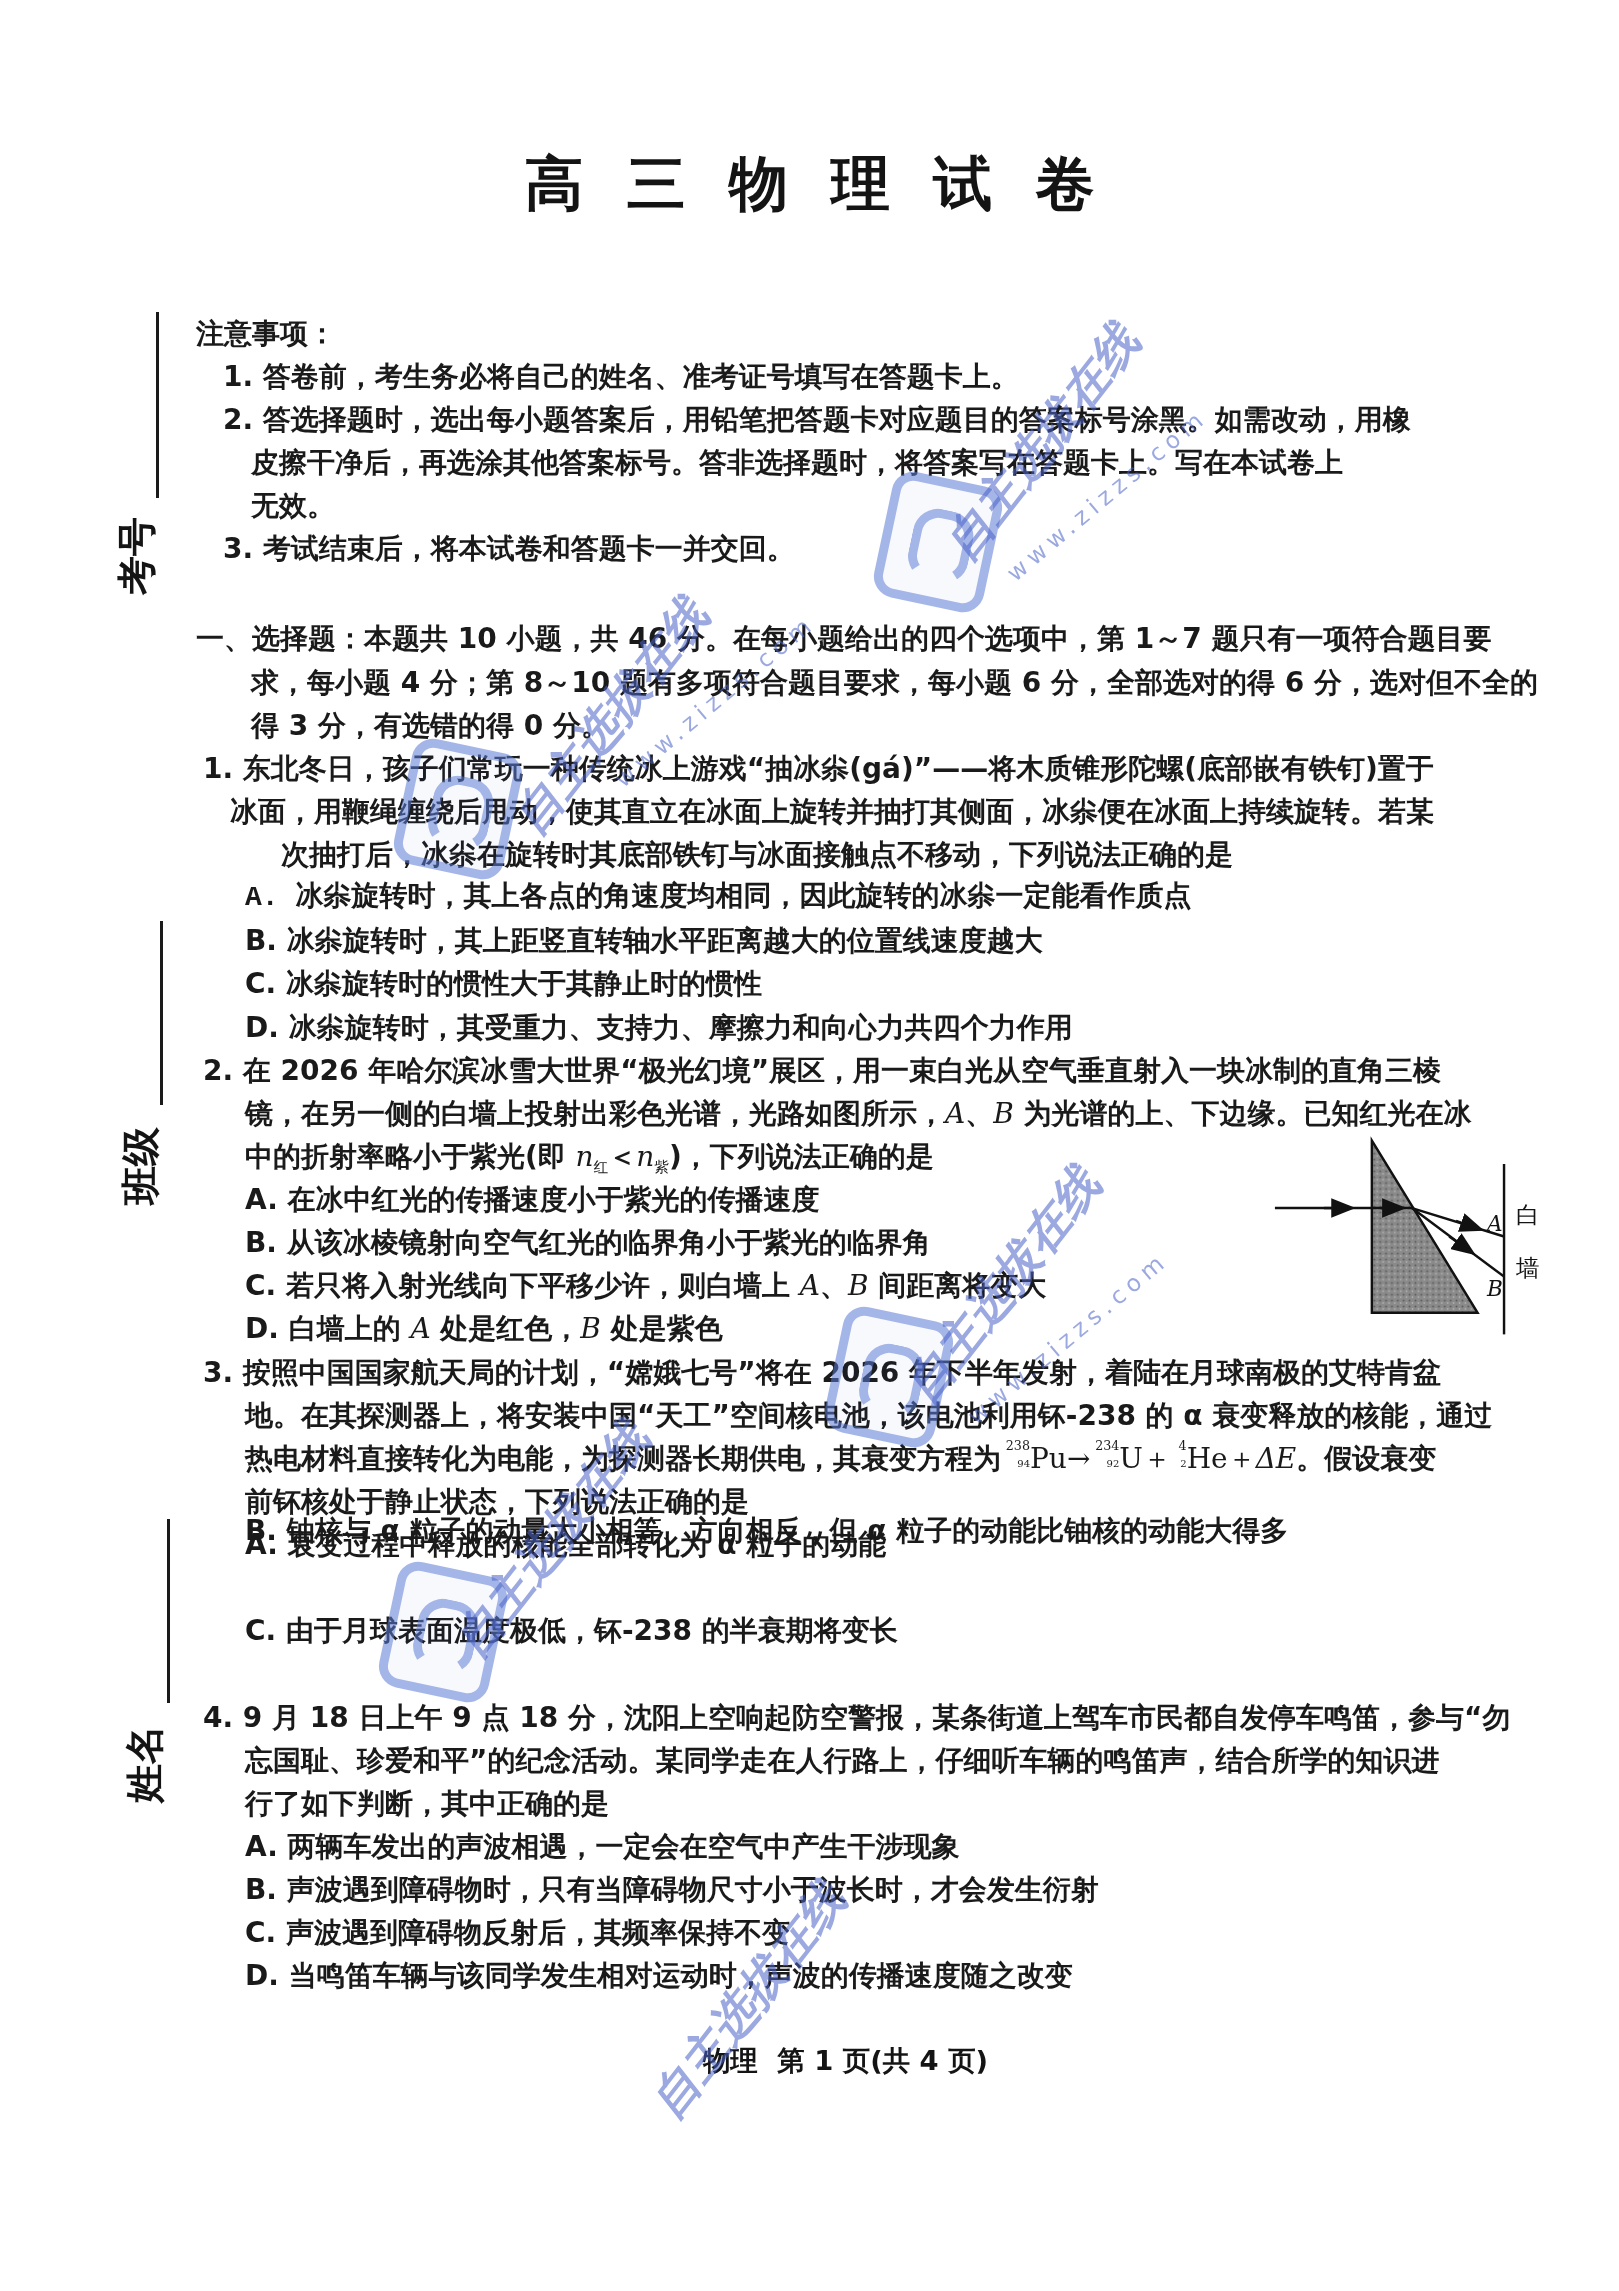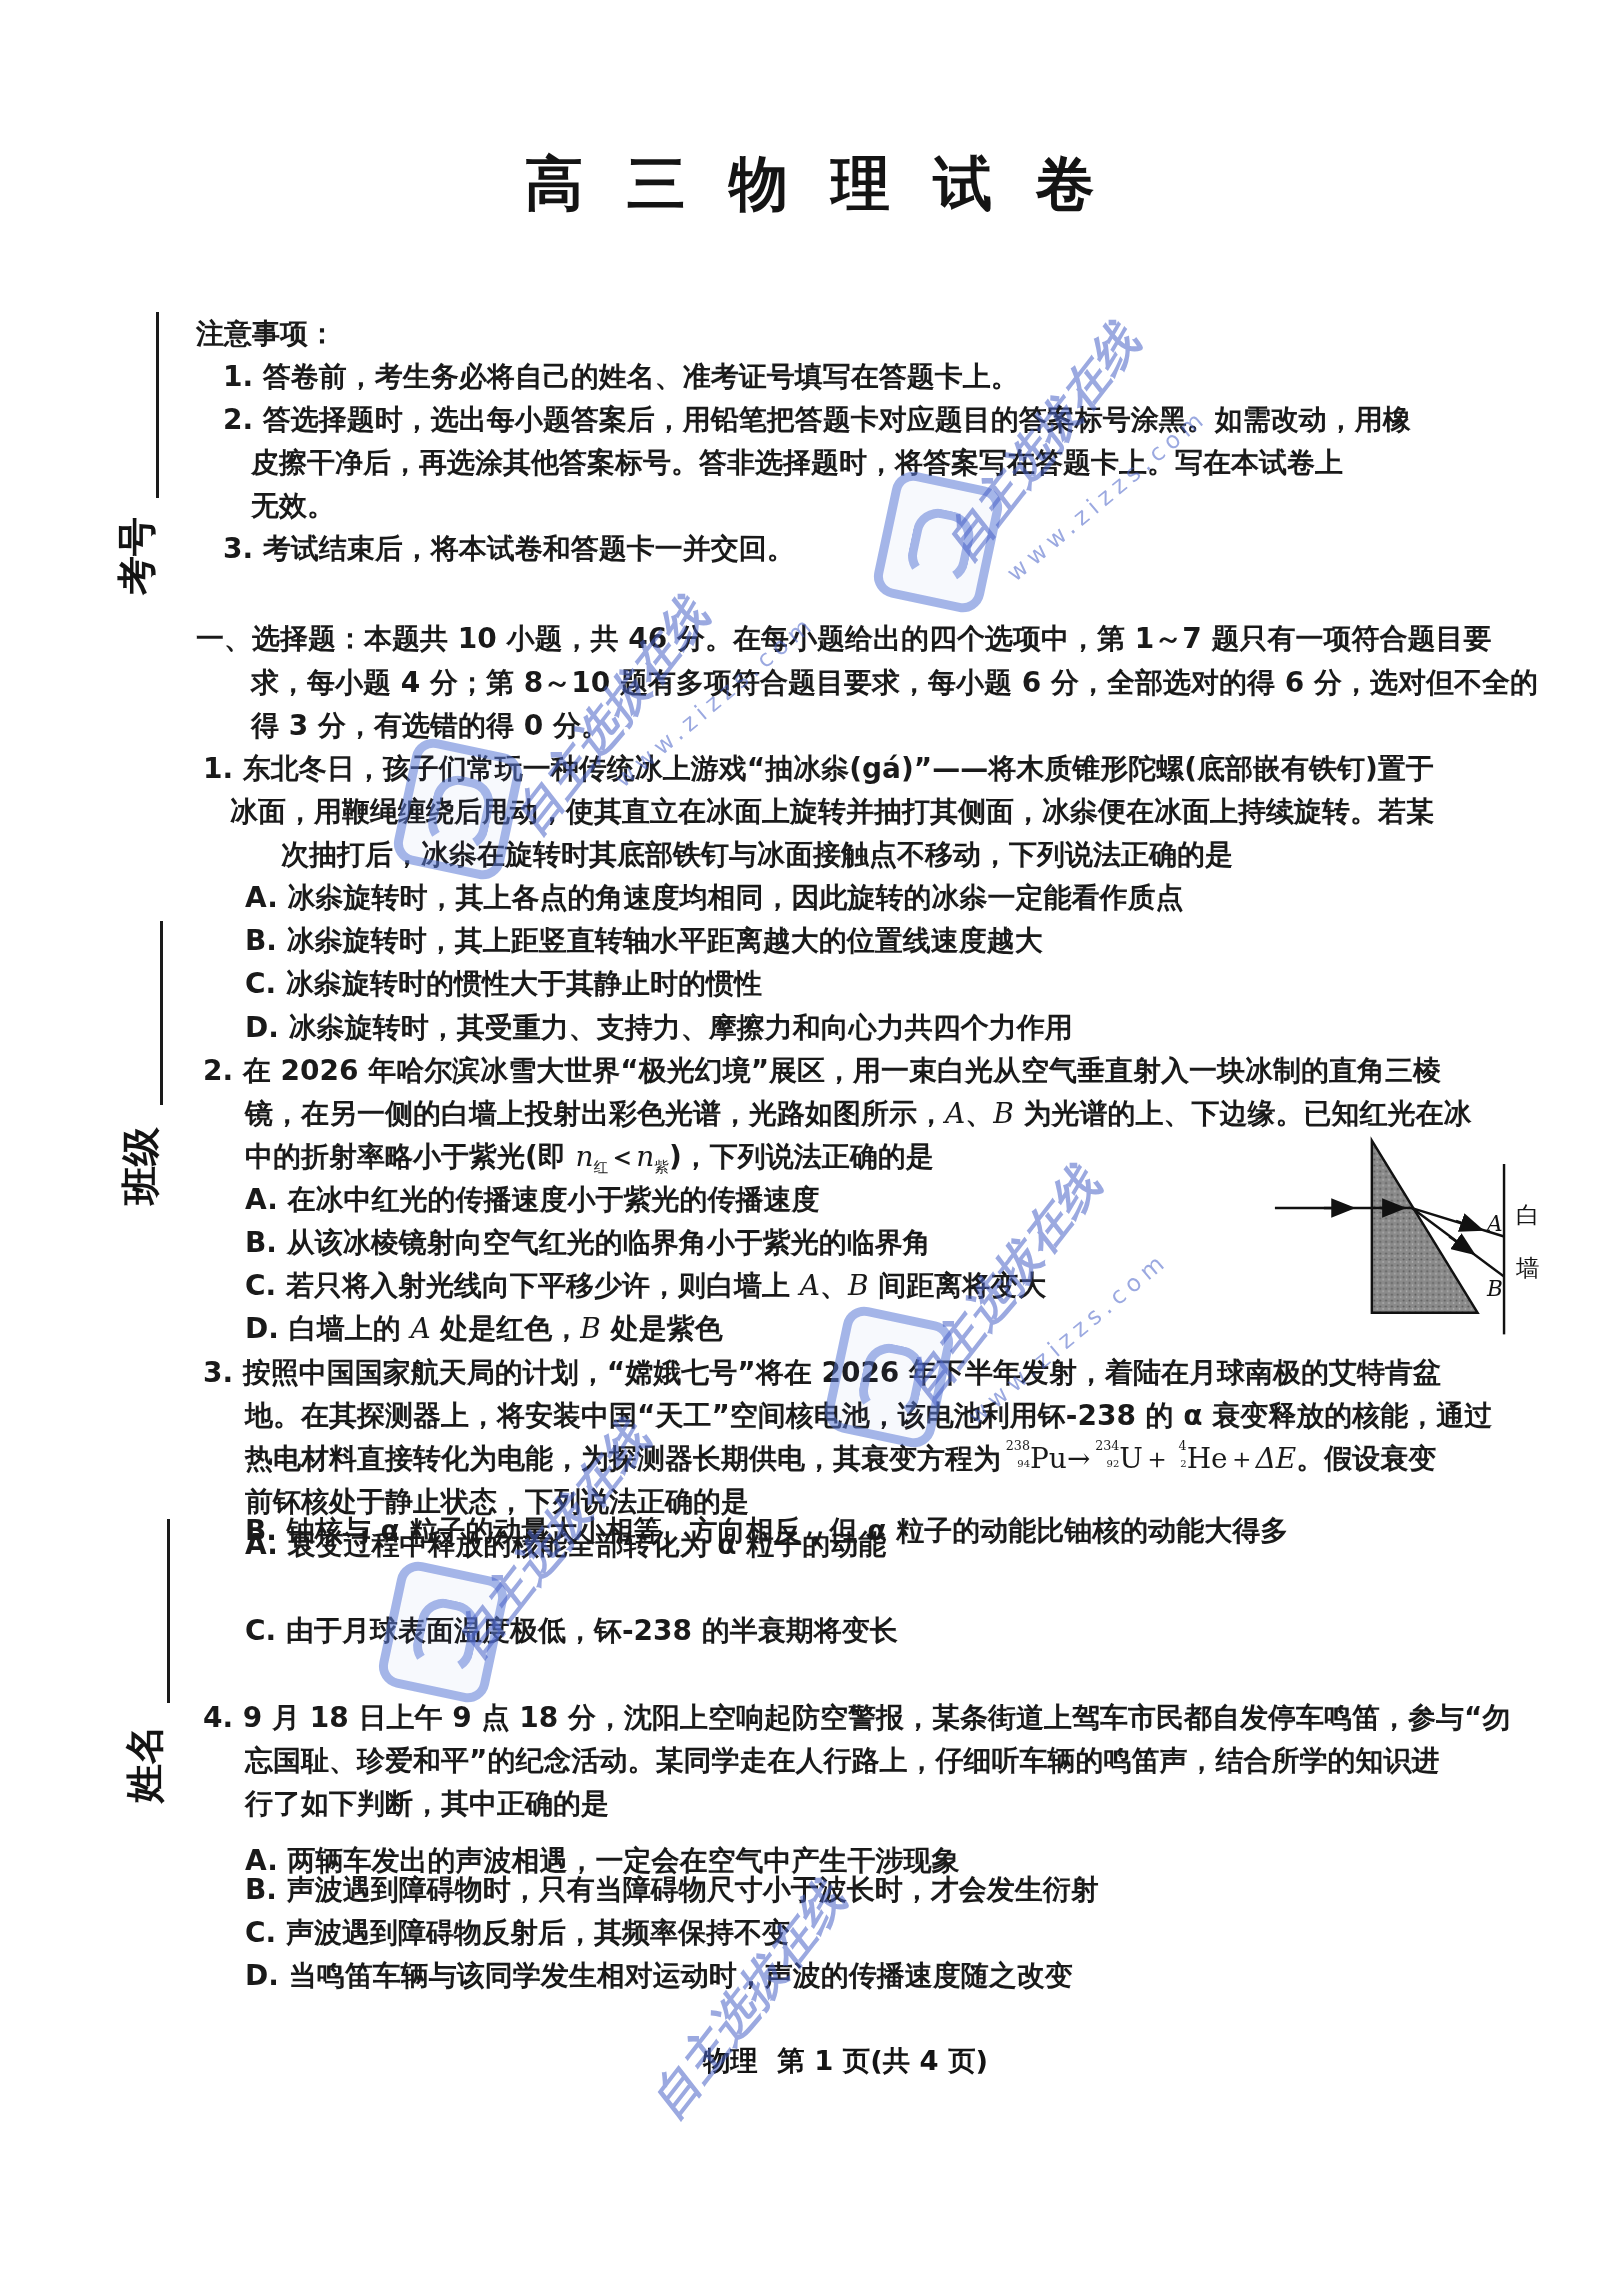--- a/index.html
+++ b/index.html
@@ -86,21 +86,21 @@
   <div class="line" style="left:251px; top:489px;">无效。</div>
   <div class="line" style="left:223px; top:532px;">3. 考试结束后，将本试卷和答题卡一并交回。</div>
 
   <div class="line" style="left:196px; top:622px;">一、选择题：本题共 10 小题，共 46 分。在每小题给出的四个选项中，第 1～7 题只有一项符合题目要</div>
   <div class="line" style="left:251px; top:666px;">求，每小题 4 分；第 8～10 题有多项符合题目要求，每小题 6 分，全部选对的得 6 分，选对但不全的</div>
   <div class="line" style="left:251px; top:709px;">得 3 分，有选错的得 0 分。</div>
 
   <div class="line" style="left:203px; top:752px;">1. 东北冬日，孩子们常玩一种传统冰上游戏“抽冰尜(gá)”——将木质锥形陀螺(底部嵌有铁钉)置于</div>
   <div class="line" style="left:230px; top:795px;">冰面，用鞭绳缠绕后甩动，使其直立在冰面上旋转并抽打其侧面，冰尜便在冰面上持续旋转。若某</div>
   <div class="line" style="left:245px; top:838px;margin-left:36px;">次抽打后，冰尜在旋转时其底部铁钉与冰面接触点不移动，下列说法正确的是</div>
-  <div class="line" style="left:245px; top:881px;">A. 冰尜旋转时，其上各点的角速度均相同，因此旋转的冰尜一定能看作质点</div>
+  <div class="line" style="left:245px; top:881px;font-family:Liberation Mono, monospace;">A. 冰尜旋转时，其上各点的角速度均相同，因此旋转的冰尜一定能看作质点</div>
   <div class="line" style="left:245px; top:924px;">B. 冰尜旋转时，其上距竖直转轴水平距离越大的位置线速度越大</div>
   <div class="line" style="left:245px; top:967px;">C. 冰尜旋转时的惯性大于其静止时的惯性</div>
   <div class="line" style="left:245px; top:1011px;">D. 冰尜旋转时，其受重力、支持力、摩擦力和向心力共四个力作用</div>
 
   <div class="line" style="left:203px; top:1054px;">2. 在 2026 年哈尔滨冰雪大世界“极光幻境”展区，用一束白光从空气垂直射入一块冰制的直角三棱</div>
   <div class="line" style="left:245px; top:1097px;">
     <span>镜，在另一侧的白墙上投射出彩色光谱，光路如图所示，</span><span class="it">A</span><span>、</span><span class="it">B</span> <span>为光谱的上、下边缘。已知红光在冰</span>
   </div>
   <div class="line" style="left:245px; top:1140px;">
     <span>中的折射率略小于紫光(即 </span><span class="it"><span>n</span><span class="sub">红</span></span><span>＜</span><span class="it"><span>n</span><span class="sub">紫</span></span><span>)，下列说法正确的是</span>
@@ -148,21 +148,21 @@
     <span>热电材料直接转化为电能，为探测器长期供电，其衰变方程为</span><span class="serif"><span class="nuc"><span class="up">238</span><span class="dn">94</span></span><span>Pu</span><span>→</span><span class="nuc"><span class="up">234</span><span class="dn">92</span></span><span>U</span><span>＋</span><span class="nuc small"><span class="up">4</span><span class="dn">2</span></span><span>He</span><span>＋</span><span class="it">ΔE</span></span><span>。假设衰变</span>
   </div>
   <div class="line" style="left:245px; top:1485px;">前钚核处于静止状态，下列说法正确的是</div>
   <div class="line" style="left:245px; top:1528px;">A. 衰变过程中释放的核能全部转化为 α 粒子的动能</div>
   <div class="line" style="left:245px; top:1514px;">B. 铀核与 α 粒子的动量大小相等、方向相反，但 α 粒子的动能比铀核的动能大得多</div>
   <div class="line" style="left:245px; top:1614px;">C. 由于月球表面温度极低，钚-238 的半衰期将变长</div>
 
   <div class="line" style="left:203px; top:1701px;">4. 9 月 18 日上午 9 点 18 分，沈阳上空响起防空警报，某条街道上驾车市民都自发停车鸣笛，参与“勿</div>
   <div class="line" style="left:245px; top:1744px;">忘国耻、珍爱和平”的纪念活动。某同学走在人行路上，仔细听车辆的鸣笛声，结合所学的知识进</div>
   <div class="line" style="left:245px; top:1787px;">行了如下判断，其中正确的是</div>
-  <div class="line" style="left:245px; top:1830px;margin-top:14px;">A. 两辆车发出的声波相遇，一定会在空气中产生干涉现象</div>
+  <div class="line" style="left:245px; top:1830px;">A. 两辆车发出的声波相遇，一定会在空气中产生干涉现象</div>
   <div class="line" style="left:245px; top:1873px;">B. 声波遇到障碍物时，只有当障碍物尺寸小于波长时，才会发生衍射</div>
   <div class="line" style="left:245px; top:1916px;">C. 声波遇到障碍物反射后，其频率保持不变</div>
   <div class="line" style="left:245px; top:1959px;">D. 当鸣笛车辆与该同学发生相对运动时，声波的传播速度随之改变</div>
 
   <div class="footer">
     <span>物理</span><span>第 1 页(共 4 页)</span>
   </div>
 
   <div class="wm wm-logo" style="left:882px; top:478px;"></div>
   <div class="wm wm-text" style="left:980px; top:510px;">自主选拔在线</div>

